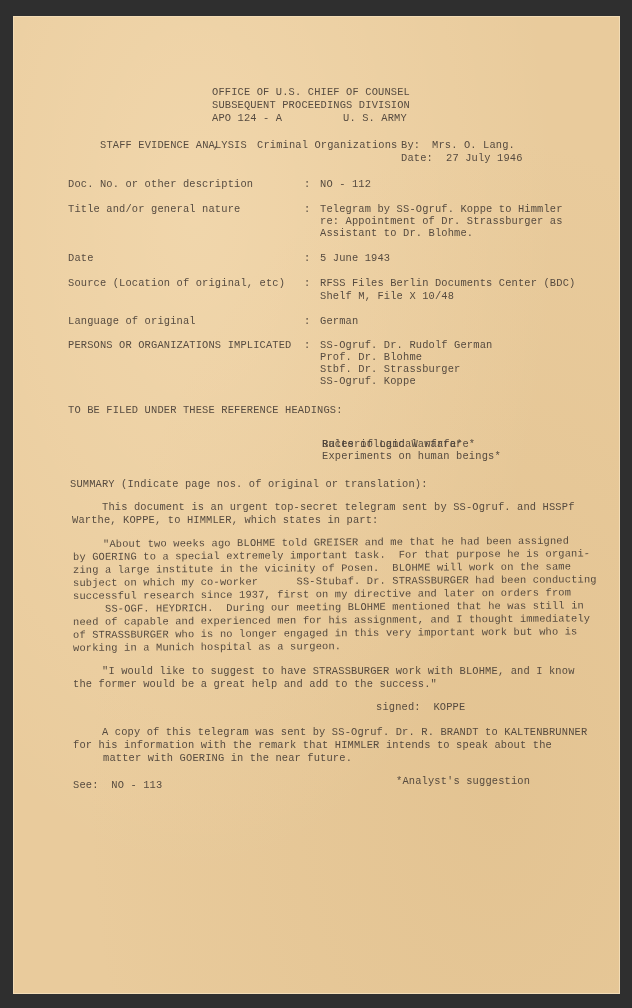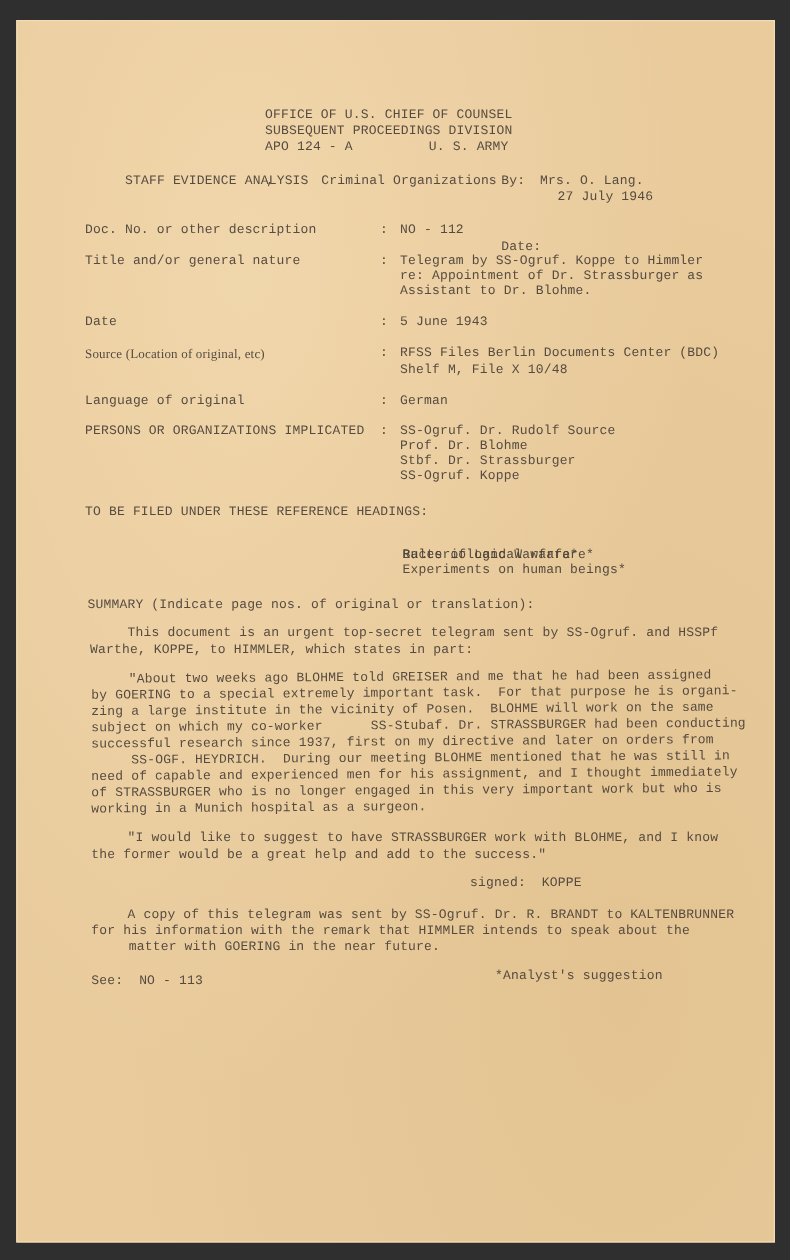--- a/index.html
+++ b/index.html
@@ -29,49 +29,49 @@
 <div class="t" style="left:212px;top:86px;">OFFICE OF U.S. CHIEF OF COUNSEL</div>
 <div class="t" style="left:212px;top:99px;">SUBSEQUENT PROCEEDINGS DIVISION</div>
 <div class="t" style="left:212px;top:112px;">APO 124 - A</div>
 <div class="t" style="left:343px;top:112px;">U. S. ARMY</div>
 
 <div class="t u" style="left:68px;top:139px;">STAFF EVIDENCE ANALYSIS</div>
 <div class="t" style="left:213px;top:139px;">,</div>
 <div class="t u" style="left:225px;top:139px;">Criminal Organizations</div>
 <div class="t" style="left:401px;top:139px;">By:</div>
 <div class="t" style="left:432px;top:139px;">Mrs. O. Lang.</div>
-<div class="t" style="left:401px;top:152px;margin-top:40px;">Date:</div>
+<div class="t" style="left:401px;top:152px;">Date:</div>
 <div class="t" style="left:446px;top:152px;">27 July 1946</div>
 
 <div class="t" style="left:68px;top:178px;">Doc. No. or other description</div>
 <div class="t" style="left:304px;top:178px;">:</div>
 <div class="t" style="left:320px;top:178px;">NO - 112</div>
 
 <div class="t" style="left:68px;top:203px;">Title and/or general nature</div>
 <div class="t" style="left:304px;top:203px;">:</div>
 <div class="t" style="left:320px;top:203px;">Telegram by SS-Ogruf. Koppe to Himmler</div>
 <div class="t" style="left:320px;top:215px;">re: Appointment of Dr. Strassburger as</div>
 <div class="t" style="left:320px;top:227px;">Assistant to Dr. Blohme.</div>
 
 <div class="t" style="left:68px;top:252px;">Date</div>
 <div class="t" style="left:304px;top:252px;">:</div>
 <div class="t" style="left:320px;top:252px;">5 June 1943</div>
 
-<div class="t" style="left:68px;top:277px;font-family:Liberation Serif, serif;">Source (Location of original, etc)</div>
+<div class="t" style="left:68px;top:277px;">Source (Location of original, etc)</div>
 <div class="t" style="left:304px;top:277px;">:</div>
 <div class="t" style="left:320px;top:277px;">RFSS Files Berlin Documents Center (BDC)</div>
 <div class="t" style="left:320px;top:290px;">Shelf M, File X 10/48</div>
 
 <div class="t" style="left:68px;top:315px;">Language of original</div>
 <div class="t" style="left:304px;top:315px;">:</div>
 <div class="t" style="left:320px;top:315px;">German</div>
 
 <div class="t" style="left:68px;top:339px;">PERSONS OR ORGANIZATIONS IMPLICATED</div>
 <div class="t" style="left:304px;top:339px;">:</div>
-<div class="t" style="left:320px;top:339px;">SS-Ogruf. Dr. Rudolf Source</div>
+<div class="t" style="left:320px;top:339px;">SS-Ogruf. Dr. Rudolf German</div>
 <div class="t" style="left:320px;top:351px;">Prof. Dr. Blohme</div>
 <div class="t" style="left:320px;top:363px;">Stbf. Dr. Strassburger</div>
 <div class="t" style="left:320px;top:375px;">SS-Ogruf. Koppe</div>
 
 <div class="t" style="left:68px;top:404px;">TO BE FILED UNDER THESE REFERENCE HEADINGS:</div>
 <div class="t" style="left:322px;top:426px;margin-top:12px;">Rules of Land Warfare*</div>
 <div class="t" style="left:322px;top:438px;">Bacteriological warfare*</div>
 <div class="t" style="left:322px;top:450px;">Experiments on human beings*</div>
 
 <div class="t" style="left:70px;top:478px;">SUMMARY (Indicate page nos. of original or translation):</div>

